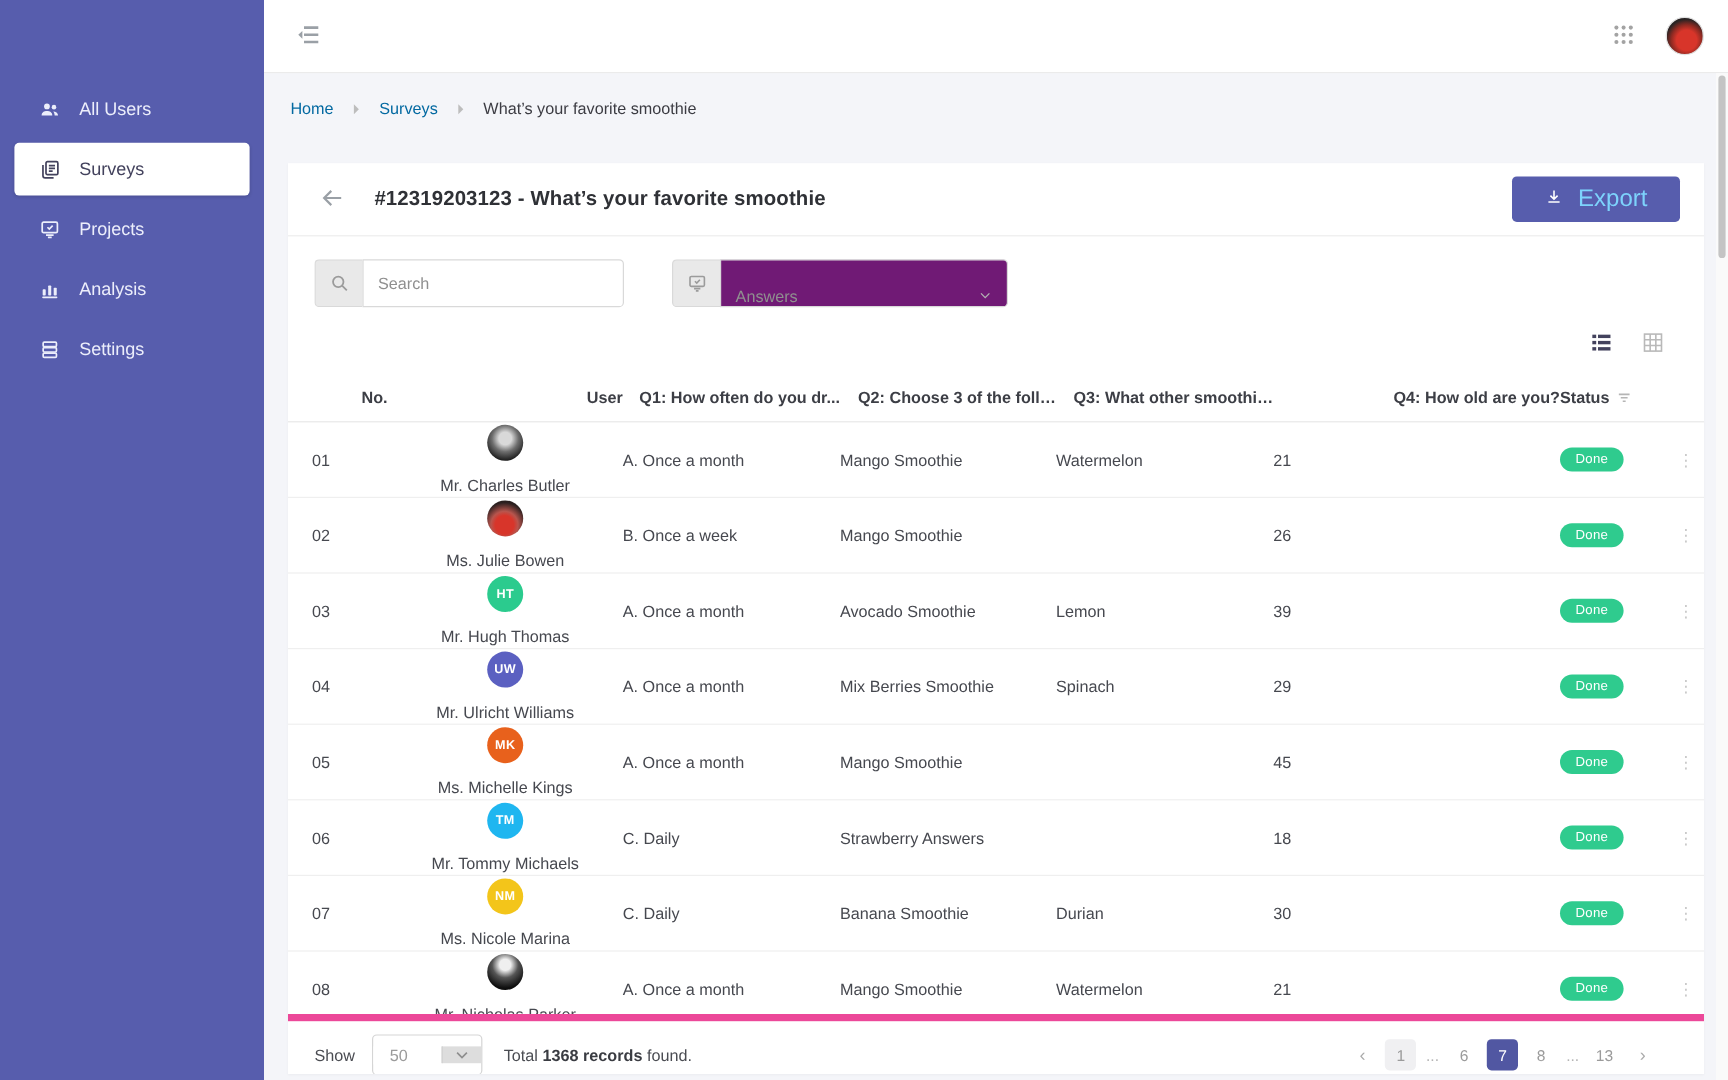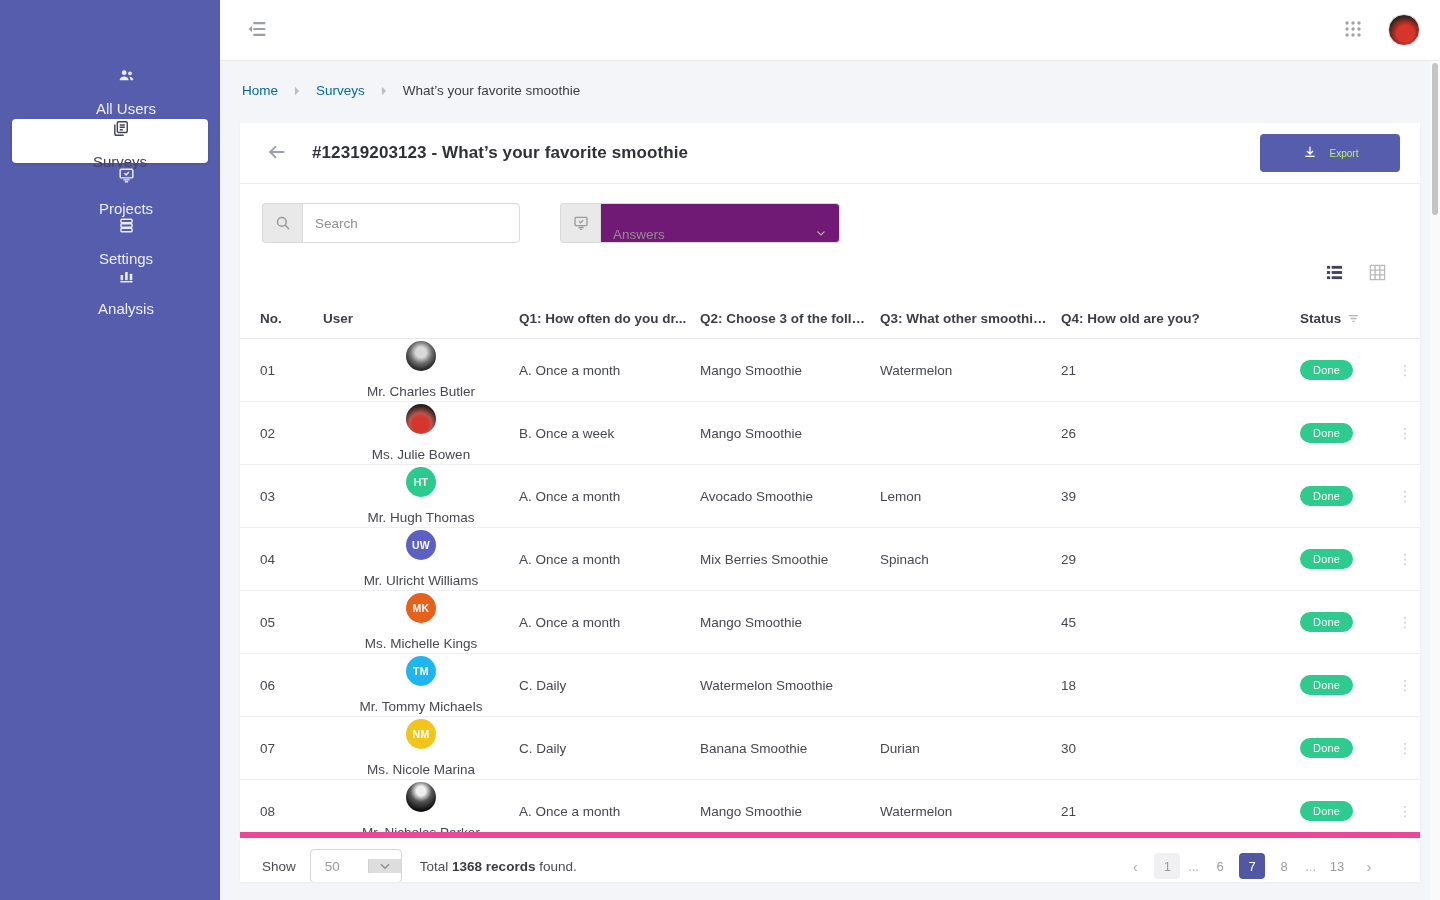--- a/index.html
+++ b/index.html
@@ -1,58 +1,58 @@
 <!DOCTYPE html>
 <html><head>
 <meta charset="utf-8">
 <style>
   * { margin:0; padding:0; box-sizing:border-box; }
   html,body { width:1440px; height:900px; font-family:"Liberation Sans", sans-serif; background:#f4f5f9; overflow:hidden; }
   .app { display:flex; width:1440px; height:900px; }
 
   
   .sidebar { width:220px; background:#575dad; flex-shrink:0; padding-top:66px; }
-  .side-item { height:50px; display:flex; align-items:center; gap:15px; padding-left:32px; color:#eceefb; font-size:15px; cursor:pointer;flex-direction:column; }
+  .side-item { height:50px; display:flex; align-items:center; gap:15px; padding-left:32px; color:#eceefb; font-size:15px; cursor:pointer; }
   .side-item svg { width:19px; height:19px; flex-shrink:0; }
   .side-item.active { background:#ffffff; margin:3px 12px; height:44px; border-radius:4px; color:#43425d; padding-left:20px; box-shadow:0 1px 3px rgba(0,0,0,.15); }
 
   
   .main { flex:1; position:relative; background:#f4f5f9; }
   .topbar { height:61px; background:#ffffff; display:flex; align-items:center; padding:0 20px 0 22px; border-bottom:1px solid #ebebeb; }
   .icon-btn { background:none; border:none; cursor:pointer; color:#9aa0a6; display:flex; align-items:center; justify-content:center; padding:4px; }
   .topbar-right { margin-left:auto; display:flex; align-items:center; gap:22px; }
   .avatar-top { width:32px; height:32px; border-radius:50%; background:radial-gradient(circle at 55% 62%, #d8352a 0 34%, #8e2a22 52%, #2b2424 70%, #171313 100%); border:1px solid #e0e0e0; cursor:pointer; }
 
   .breadcrumb { height:59px; display:flex; align-items:center; gap:14px; padding-left:22px; font-size:13.5px; }
   .crumb { color:#0369a1; cursor:pointer; }
   .crumb.current { color:#3c3c43; cursor:default; }
   .crumb-sep { color:#b9b9b9; display:flex; }
 
   
-  .card { margin:3px 20px; width:1180px; height:759px; background:#ffffff; position:relative; overflow:hidden; box-shadow:0 1px 2px rgba(0,0,0,.04); }
+  .card { margin:16px 20px; width:1180px; height:759px; background:#ffffff; position:relative; overflow:hidden; box-shadow:0 1px 2px rgba(0,0,0,.04); }
   .title-row { height:61px; display:flex; align-items:center; padding:0 20px 0 22px; border-bottom:1px solid #ededed; }
   .back-btn { color:#9aa0a6; margin-right:20px; }
   .page-title { font-size:17px; font-weight:700; color:#2f3136; letter-spacing:.1px; }
-  .export-btn { margin-left:auto; width:140px; height:38px; background:#575dad; color:#bef264; border:none; border-radius:4px; font-size:10px; font-family:inherit; display:flex; align-items:center; justify-content:center; gap:12px; cursor:pointer; }
+  .export-btn { margin-left:auto; width:140px; height:38px; background:#575dad; color:#7dd3fc; border:none; border-radius:4px; font-size:20px; font-family:inherit; display:flex; align-items:center; justify-content:center; gap:12px; cursor:pointer; }
 
   .filter-row { display:flex; gap:40px; padding:19px 20px 0 22px; }
   .input-group { display:flex; height:40px; }
   .input-icon-box { width:40px; background:#e9e9e9; border:1px solid #d9d9d9; border-right:none; border-radius:4px 0 0 4px; display:flex; align-items:center; justify-content:center; color:#9b9b9b; }
   .search-input { width:218px; border:1px solid #d9d9d9; border-radius:0 4px 4px 0; padding:0 12px; font-size:13.5px; font-family:inherit; color:#555; outline:none; background:#fff; }
   .search-input::placeholder { color:#8f8f8f; }
   .select-box { width:240px; border:1px solid #d9d9d9; border-radius:0 4px 4px 0; background:#701a75; display:flex; align-items:flex-end; padding:0 12px; font-size:13.5px; color:#8f8f8f; cursor:pointer; }
   .select-box .chev { margin-left:auto; color:#b3b3b3; }
 
   .view-row { display:flex; justify-content:flex-end; align-items:center; gap:18px; padding:22px 30px 0 0; height:40px; }
   .view-btn { color:#43425d; }
   .view-btn.inactive { color:#b9b9b9; }
 
   
   .tgrid { display:grid; grid-template-columns:63px 196px 181px 180px 181px 239px 90px 30px; align-items:center; padding-left:20px; }
-  .thead { height:40px; margin-top:16px; border-bottom:1px solid #e8e8e8; font-size:13.5px; font-weight:700; color:#3c3e45; }
+  .thead { height:40px; margin-top:16px; border-bottom:1px solid #e8e8e8; font-size:13.5px; font-weight:700; color:#3c3e45;text-align:right; }
   .thead .hstatus { display:flex; align-items:center; gap:6px; }
   .trow { height:63px; border-bottom:1px solid #efefef; font-size:13.5px; color:#46484f; }
   .cell-user { display:flex; align-items:center; gap:13px;flex-direction:column; }
   .avatar { width:30px; height:30px; border-radius:50%; flex-shrink:0; display:flex; align-items:center; justify-content:center; font-size:10.5px; font-weight:700; color:#ffffff; letter-spacing:.3px; }
   .avatar.photo-1 { background:radial-gradient(circle at 50% 38%, #d9d9d9 0 22%, #6e6e6e 46%, #191919 78%); }
   .avatar.photo-2 { background:radial-gradient(circle at 48% 68%, #d8352a 0 30%, #b8554d 44%, #2c2020 72%, #151111 100%); }
   .avatar.photo-3 { background:radial-gradient(circle at 50% 30%, #efefef 0 18%, #555 42%, #0e0e0e 75%); }
   .badge { display:inline-block; background:#2fcb8e; color:#ffffff; font-size:11px; padding:4px 13px; border-radius:10px; letter-spacing:.2px; }
   .kebab { color:#c9c9c9; font-size:14px; letter-spacing:0; line-height:5px; cursor:pointer; background:none; border:none; }
 
@@ -106,38 +106,38 @@
             <svg viewBox="0 0 24 24" fill="none" stroke="currentColor" stroke-width="1.8">
               <rect x="4" y="4" width="16" height="11" rx="1.5"></rect>
               <path d="M9.5 9.3l2 2 3.5-3.6"></path>
               <path d="M8 17.5h8M10 20h4"></path>
             </svg>
           </span>
           <span>Projects</span>
         </div>
         <div class="side-item">
           <span style="display:flex">
-            <svg viewBox="0 0 24 24" fill="none" stroke="currentColor" stroke-width="1.8">
-              <rect x="5" y="4" width="14" height="4.6" rx="1.2"></rect>
-              <rect x="5" y="9.7" width="14" height="4.6" rx="1.2"></rect>
-              <rect x="5" y="15.4" width="14" height="4.6" rx="1.2"></rect>
-            </svg>
-          </span>
-          <span>Settings</span>
-        </div>
-        <div class="side-item">
-          <span style="display:flex">
             <svg viewBox="0 0 24 24" fill="currentColor">
               <rect x="4.5" y="11.5" width="3.2" height="6.5" rx="0.8"></rect>
               <rect x="10.3" y="7.5" width="3.2" height="10.5" rx="0.8"></rect>
               <rect x="16.1" y="9.8" width="3.2" height="8.2" rx="0.8"></rect>
               <rect x="4" y="19" width="16" height="1.8" rx="0.9"></rect>
             </svg>
           </span>
           <span>Analysis</span>
+        </div>
+        <div class="side-item">
+          <span style="display:flex">
+            <svg viewBox="0 0 24 24" fill="none" stroke="currentColor" stroke-width="1.8">
+              <rect x="5" y="4" width="14" height="4.6" rx="1.2"></rect>
+              <rect x="5" y="9.7" width="14" height="4.6" rx="1.2"></rect>
+              <rect x="5" y="15.4" width="14" height="4.6" rx="1.2"></rect>
+            </svg>
+          </span>
+          <span>Settings</span>
         </div>
       </nav>
   </aside>
 
   <div class="main">
 
     <header class="topbar">
       <button class="icon-btn">
         <span>
           <svg width="22" height="22" viewBox="0 0 24 24" fill="none" stroke="#9aa0a6" stroke-width="2.4">
@@ -338,21 +338,21 @@
             <div><span class="badge">Done</span></div>
             <button class="kebab">⋮</button>
           </div>
           <div class="trow tgrid">
             <div>06</div>
             <div class="cell-user">
               <span class="avatar" style="background:#1fb6f0">TM</span>
               <span>Mr. Tommy Michaels</span>
             </div>
             <div>C. Daily</div>
-            <div>Watermelon Smoothie</div>
+            <div>Strawberry Answers</div>
             <div></div>
             <div>18</div>
             <div><span class="badge">Done</span></div>
             <button class="kebab">⋮</button>
           </div>
           <div class="trow tgrid">
             <div>07</div>
             <div class="cell-user">
               <span class="avatar" style="background:#f3c51a">NM</span>
               <span>Ms. Nicole Marina</span>

